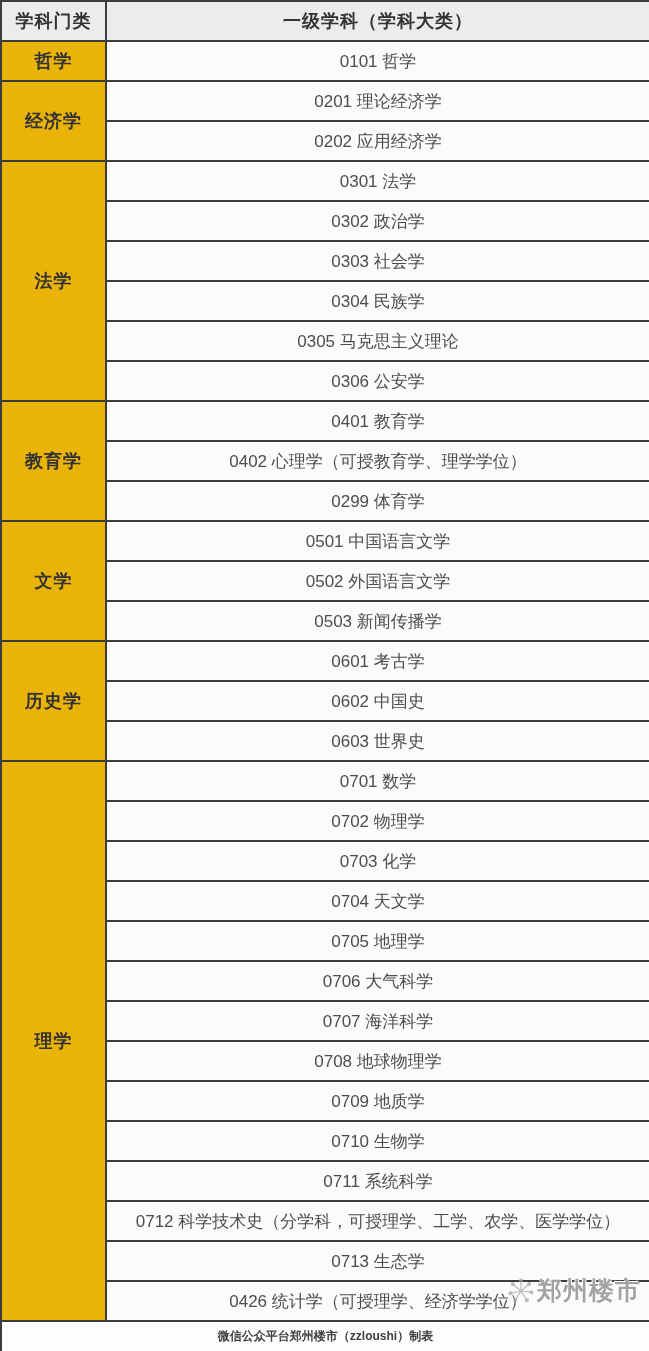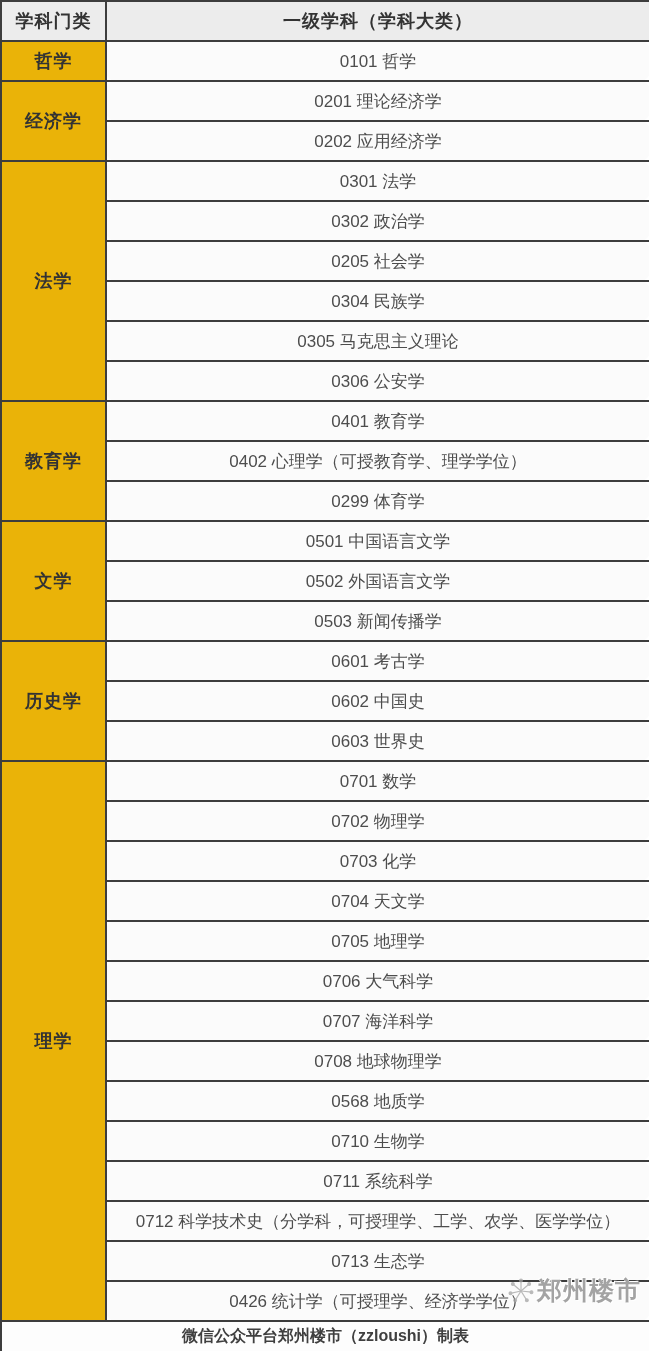--- a/index.html
+++ b/index.html
@@ -51,21 +51,21 @@
     background: #fbfbfb;
     color: #4d4d4d;
     font-size: 17px;
     font-weight: 400;
     border-radius: 10px;
   }
   tr.footer-row { height: 31px; }
   tr.footer-row td {
     background: #fdfdfd;
     color: #3f3f3f;
-    font-size: 16px;
+    font-size: 12px;
     font-weight: 600;
   }
   
   .wm-center {
     position: absolute;
     left: 196px;
     top: 634px;
     width: 290px;
     height: 125px;
     pointer-events: none;
@@ -158,21 +158,21 @@
       </tr>
 
       <tr>
         <td class="cat" rowspan="6">法学</td>
         <td class="major">0301 法学</td>
       </tr>
       <tr>
         <td class="major">0302 政治学</td>
       </tr>
       <tr>
-        <td class="major">0205 社会学</td>
+        <td class="major">0303 社会学</td>
       </tr>
       <tr>
         <td class="major">0304 民族学</td>
       </tr>
       <tr>
         <td class="major">0305 马克思主义理论</td>
       </tr>
       <tr>
         <td class="major">0306 公安学</td>
       </tr>
@@ -229,21 +229,21 @@
       <tr>
         <td class="major">0706 大气科学</td>
       </tr>
       <tr>
         <td class="major">0707 海洋科学</td>
       </tr>
       <tr>
         <td class="major">0708 地球物理学</td>
       </tr>
       <tr>
-        <td class="major">0568 地质学</td>
+        <td class="major">0709 地质学</td>
       </tr>
       <tr>
         <td class="major">0710 生物学</td>
       </tr>
       <tr>
         <td class="major">0711 系统科学</td>
       </tr>
       <tr>
         <td class="major">0712 科学技术史（分学科，可授理学、工学、农学、医学学位）</td>
       </tr>

